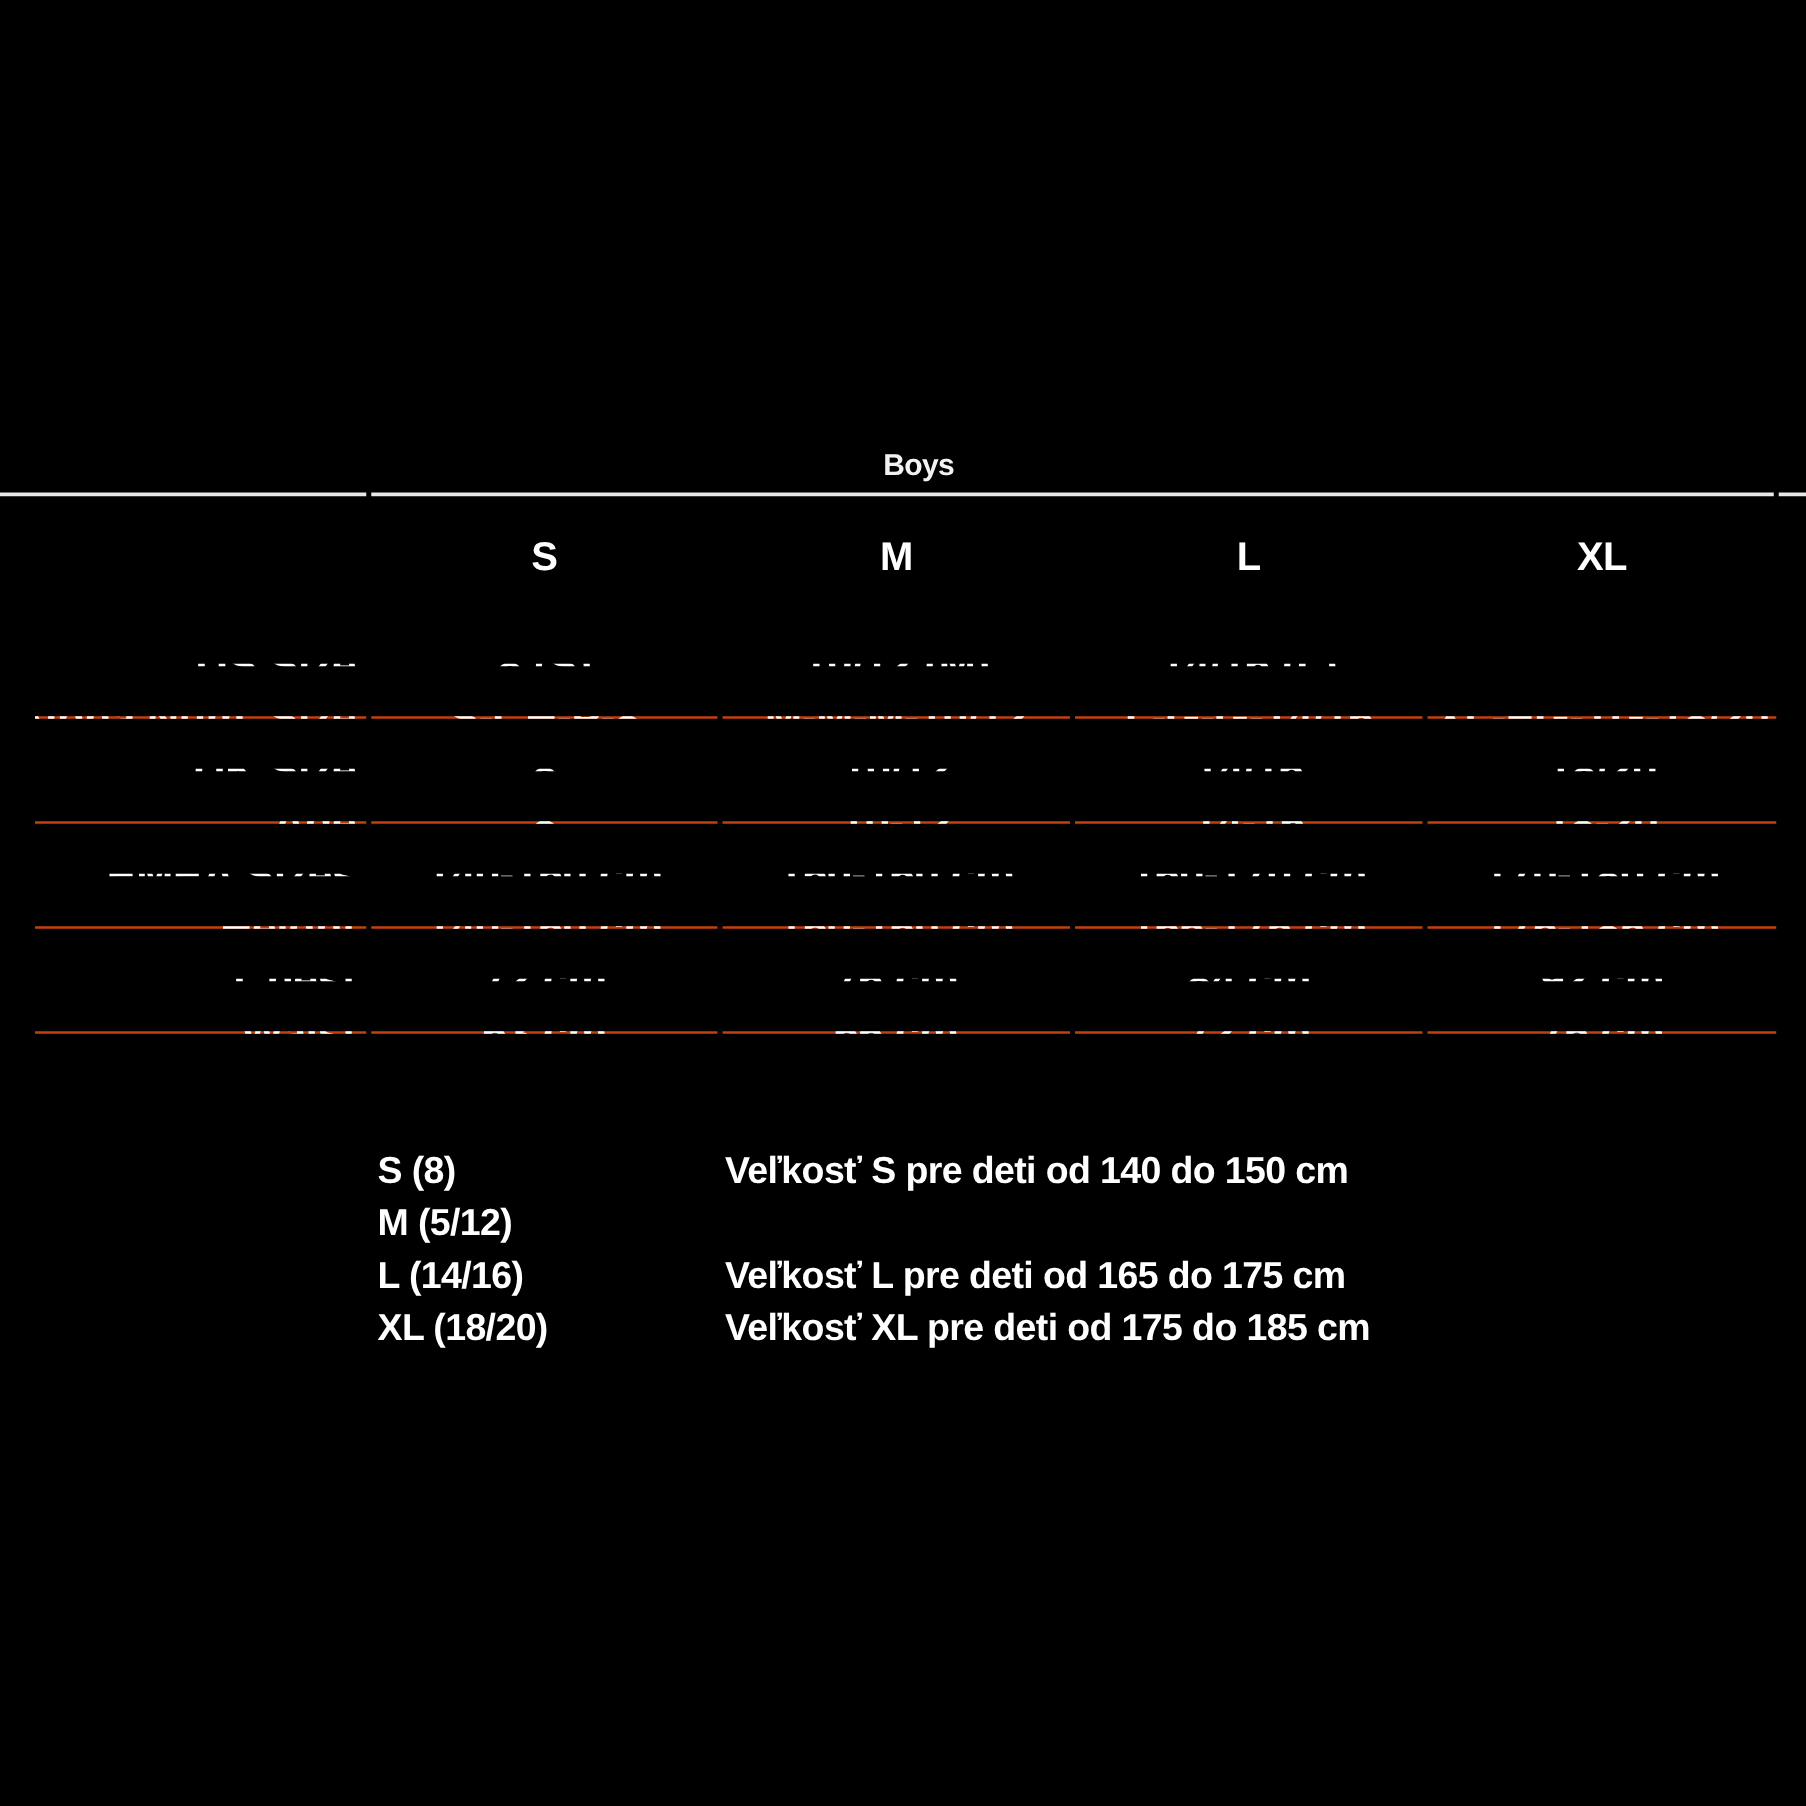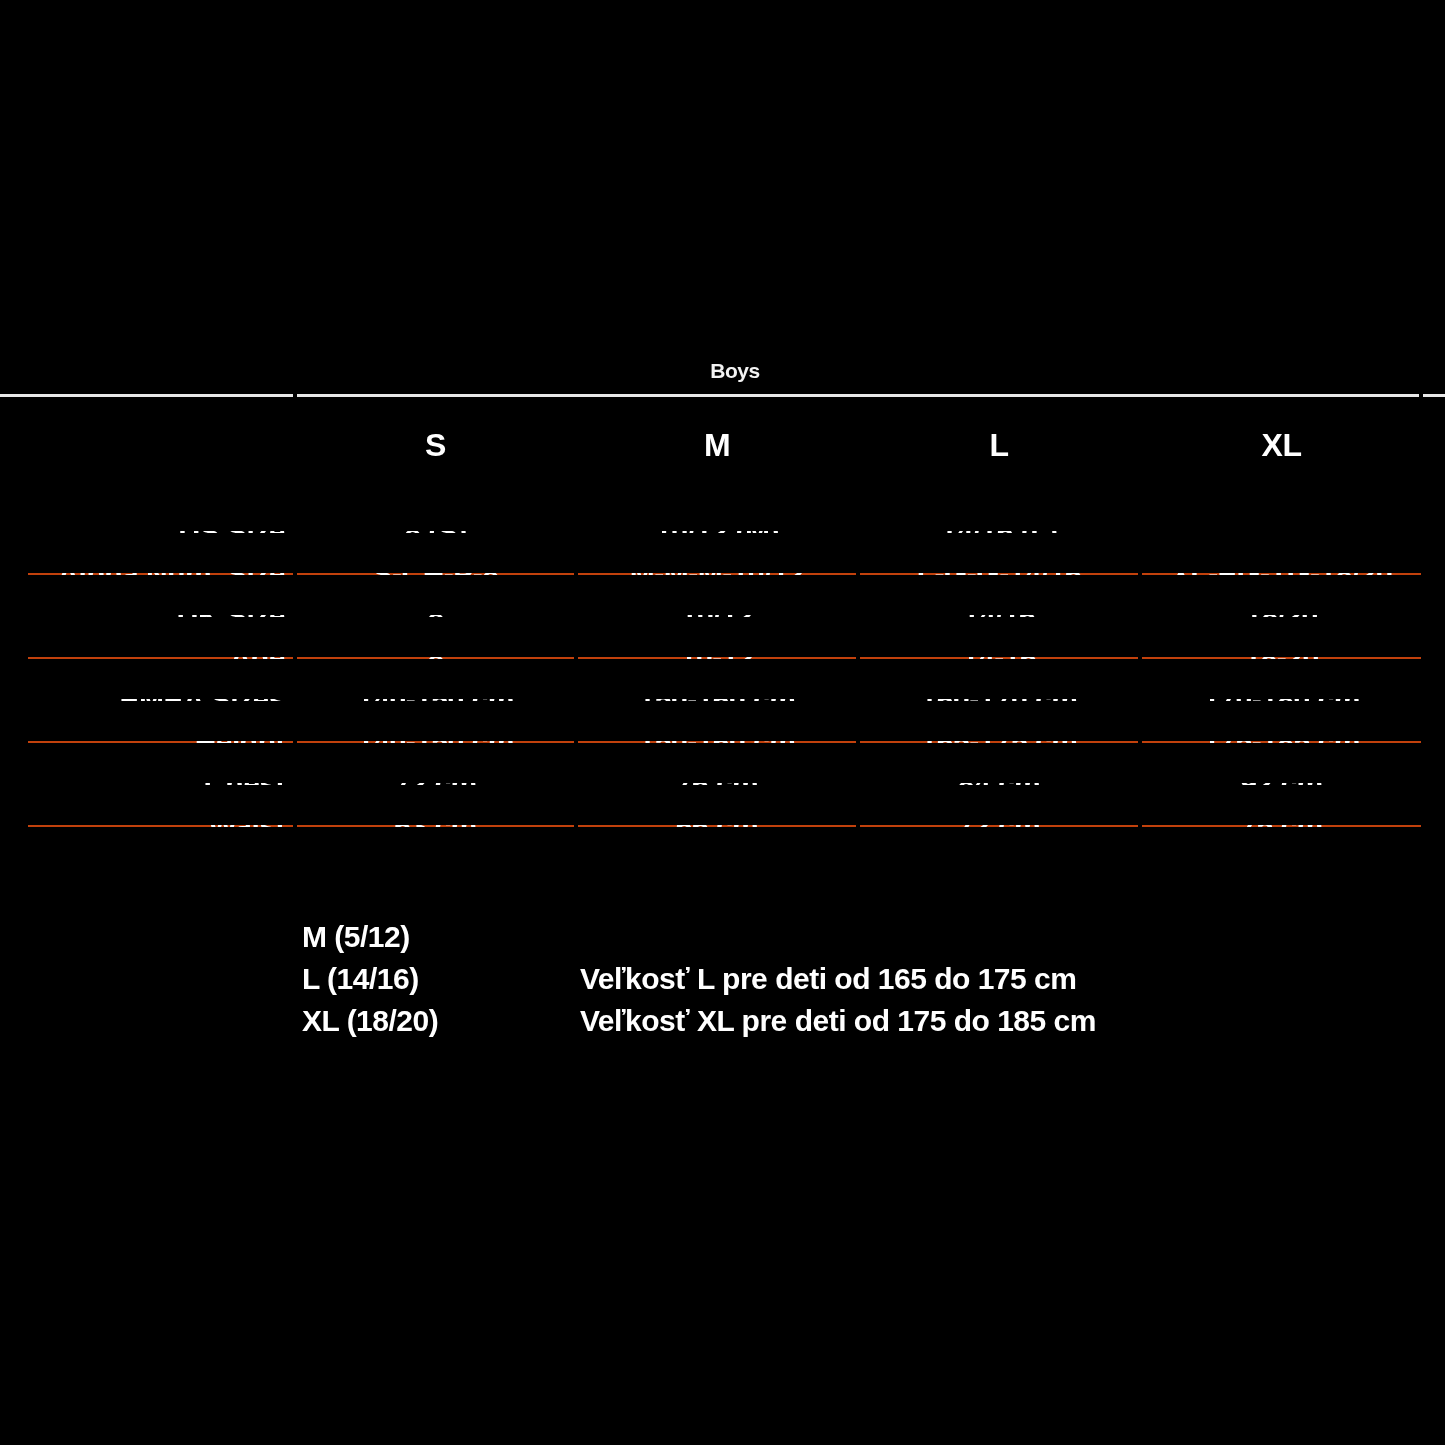--- a/index.html
+++ b/index.html
@@ -16,21 +16,21 @@
     color: #ffffff;
     font-family: "Liberation Sans", sans-serif;
     letter-spacing: -0.5px;
   }
   .chart-title {
     position: absolute;
     top: 359px;
     left: 30px;
     width: 1410px;
     text-align: center;
-    font-size: 21px;
+    font-size: 24px;
     font-weight: bold;
     color: #f2f2f2;
   }
   .rule {
     position: absolute;
     top: 394px;
     height: 3px;
     background: #e8e8e8;
   }
   .rule-seg-1 { left: 0;      width: 293px;  }
@@ -62,21 +62,21 @@
     flex-direction: column;
     gap: 4px;
   }
   .row {
     height: 38px;
   }
   .cell {
     display: flex;
     align-items: center;
     justify-content: center;
-    font-size: 30px;
+    font-size: 36px;
     font-weight: bold;
     white-space: nowrap;
     overflow: hidden;
     margin-top: 36px;
   }
   .cell.label {
     justify-content: flex-end;
     padding-right: 8px;
   }
   .row.shaded .cell {
@@ -180,20 +180,24 @@
       <div class="cell">63 cm</div>
       <div class="cell">66 cm</div>
       <div class="cell">72 cm</div>
       <div class="cell">75 cm</div>
     </div>
 
   </div>
 
   <div class="legend">
     <div class="legend-row">
+      <div class="legend-term">S (8)</div>
+      <div class="legend-desc">Veľkosť S pre deti od 140 do 150 cm</div>
+    </div>
+    <div class="legend-row">
       <div class="legend-term">M (5/12)</div>
     </div>
     <div class="legend-row">
       <div class="legend-term">L (14/16)</div>
       <div class="legend-desc">Veľkosť L pre deti od 165 do 175 cm</div>
     </div>
     <div class="legend-row">
       <div class="legend-term">XL (18/20)</div>
       <div class="legend-desc">Veľkosť XL pre deti od 175 do 185 cm</div>
     </div>

